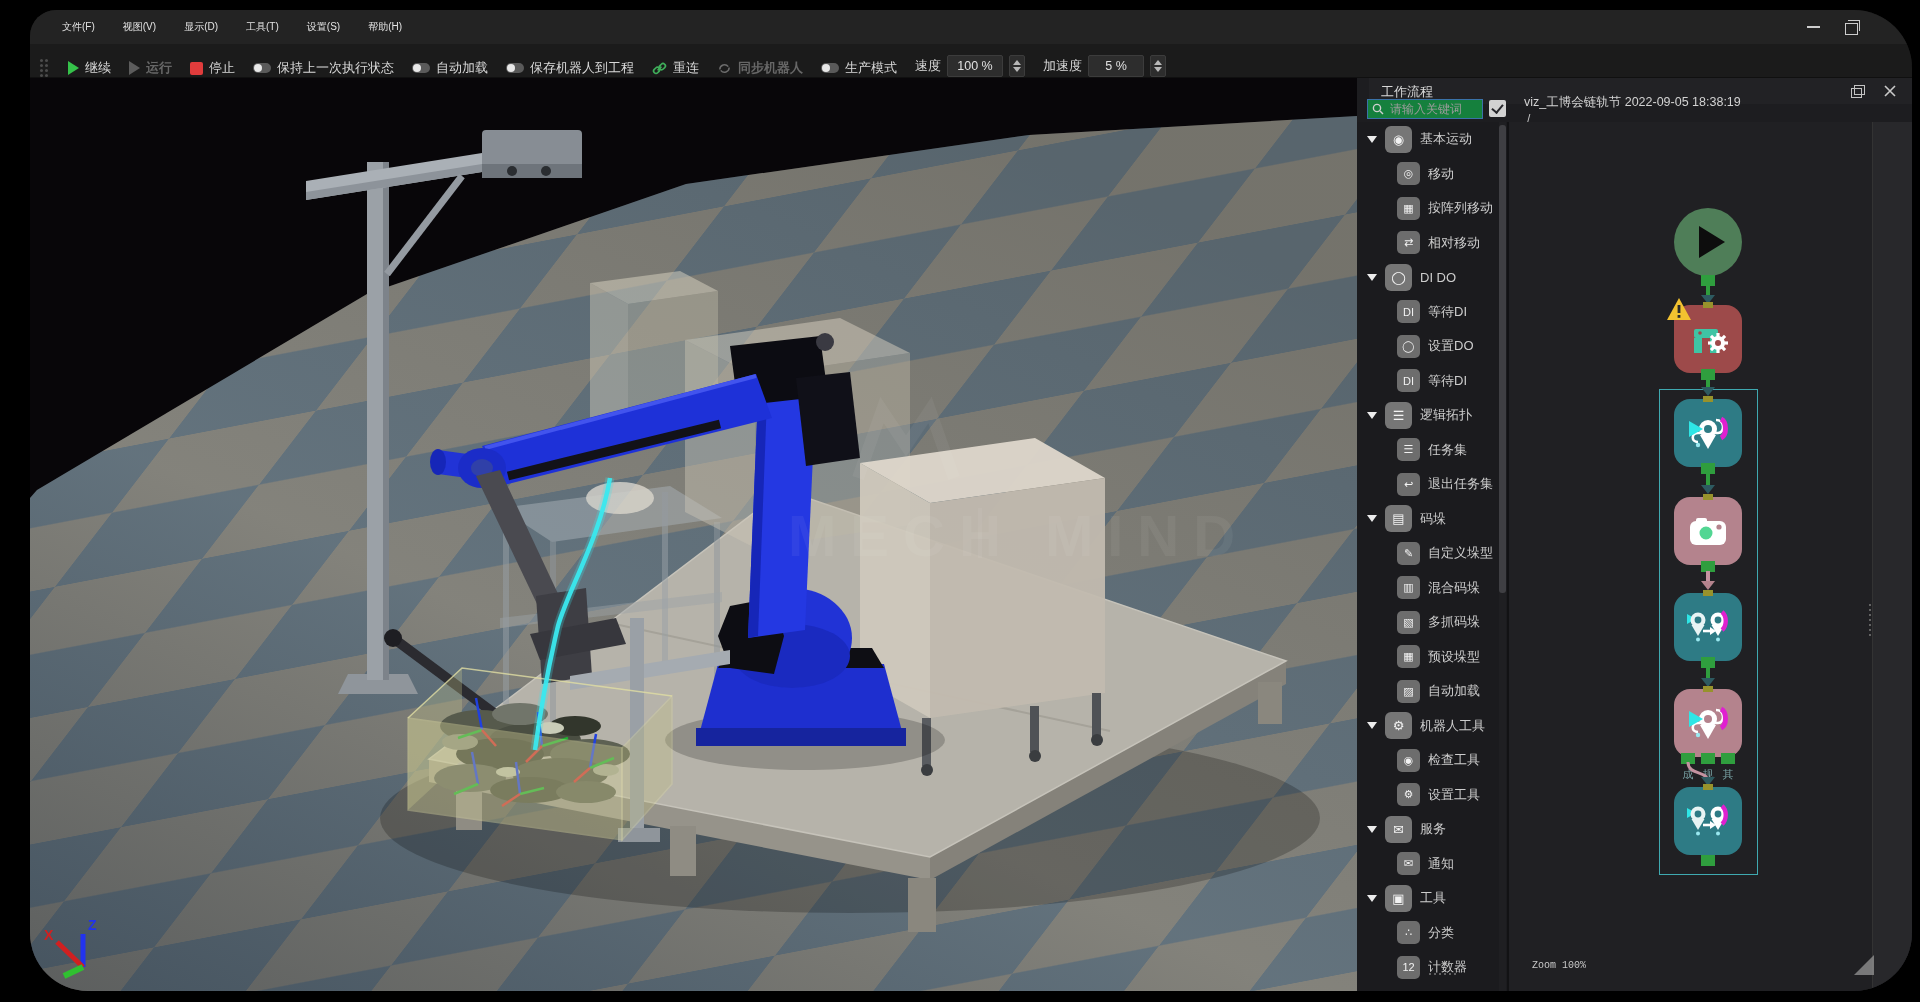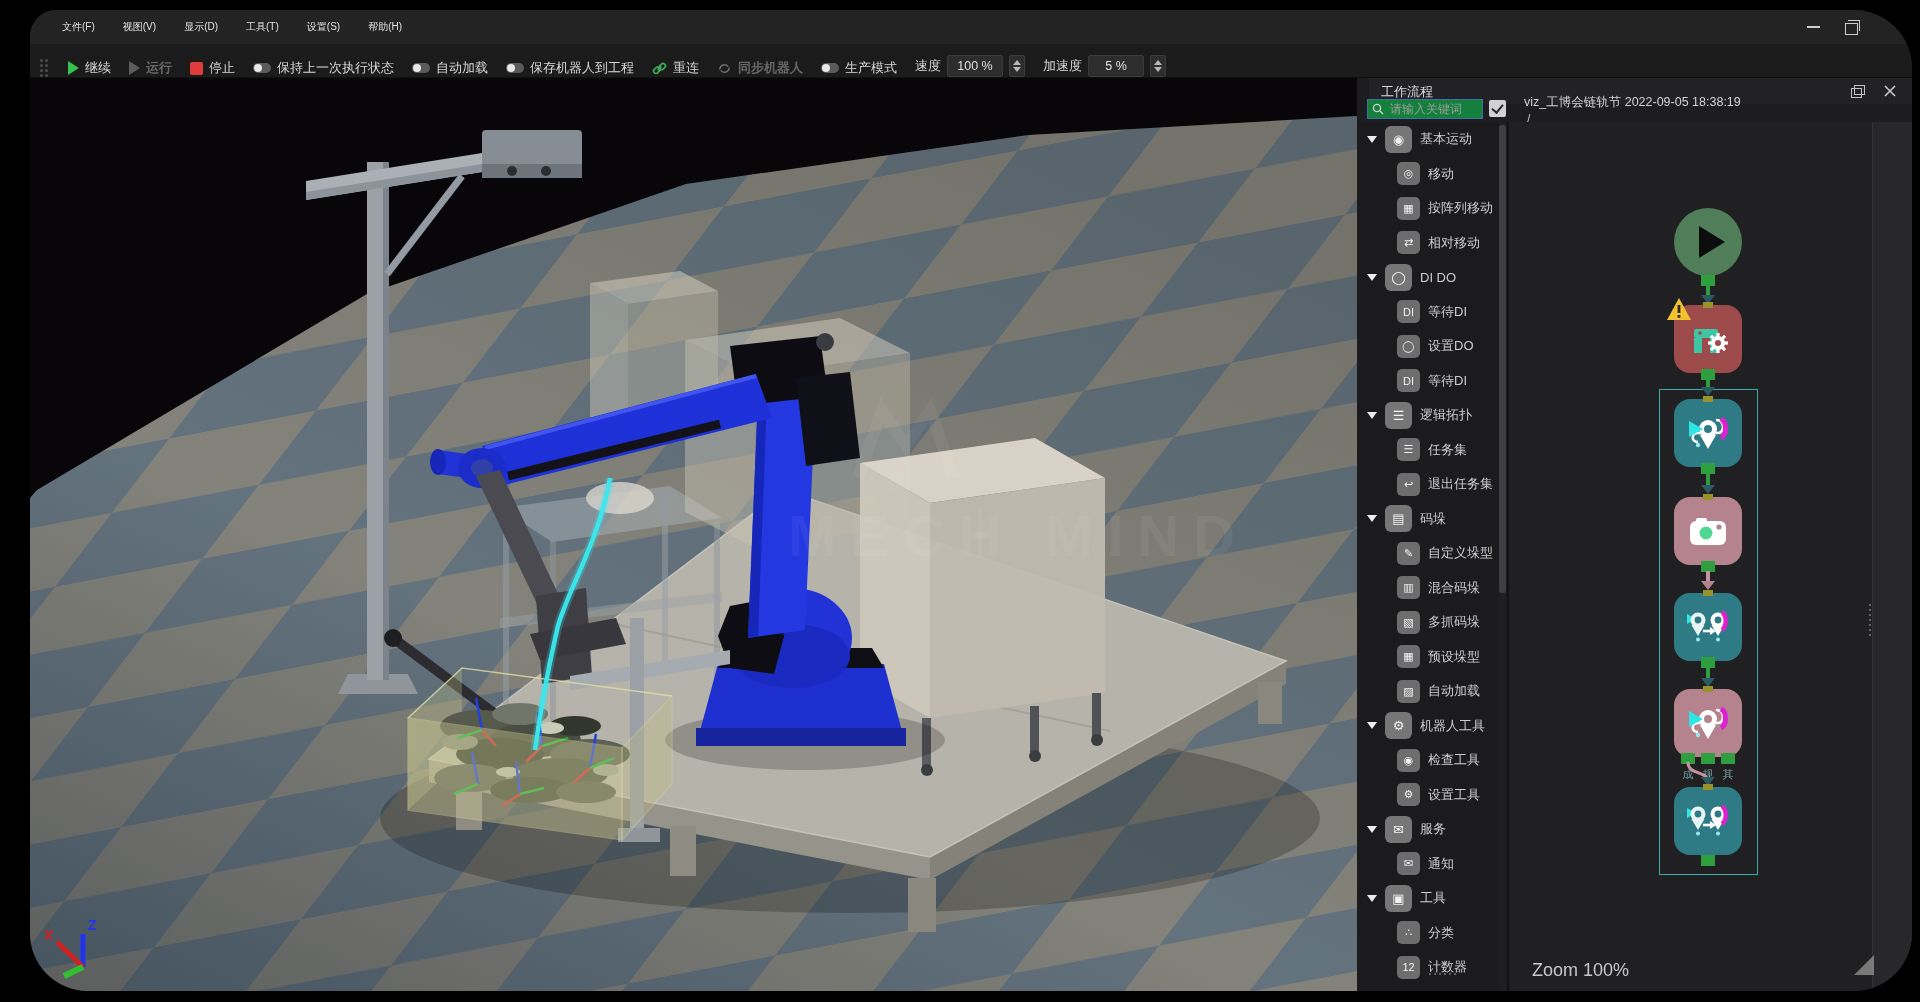--- a/index.html
+++ b/index.html
@@ -76,21 +76,21 @@
   .node{position:absolute;left:317px;width:68px;height:68px;border-radius:16px;display:flex;align-items:center;justify-content:center;}
   .node-start{position:absolute;left:317px;top:130px;width:68px;height:68px;border-radius:50%;background:#4f7e58;display:flex;align-items:center;justify-content:center;}
   .start-tri{width:0;height:0;border-top:16px solid transparent;border-bottom:16px solid transparent;border-left:26px solid #0d0d0d;margin-left:8px;}
   .port{position:absolute;width:14px;height:11px;background:#2f9e3e;}
   .inport{position:absolute;width:10px;height:6px;background:#97922c;}
   .cline{position:absolute;width:4px;background:#2f9e3e;}
   .cline.pink{background:#c492a0;}
   .arrow-dn{position:absolute;width:0;height:0;border-left:7px solid transparent;border-right:7px solid transparent;border-top:9px solid #2d5a60;}
   .arrow-dn.pink{border-top-color:#b4838d;}
   .port-label{position:absolute;font-size:11px;color:#79a3a6;width:22px;text-align:center;}
-  .zoom-label{position:absolute;left:175px;top:882px;font-size:18px;color:#c8c8c8;}
+  .zoom-label{position:absolute;left:175px;top:882px;font-size:10px;color:#c8c8c8;font-family:Liberation Mono, monospace;}
   .resize-grip{position:absolute;left:497px;top:877px;width:0;height:0;border-left:20px solid transparent;border-bottom:20px solid #8f8f8f;opacity:.8;}
   .warn-badge{position:absolute;left:-8px;top:-8px;}
 </style>
 </head>
 <body>
 
 <div class="window">
 
   <div class="menubar">
     <span style="width:18px"></span>

